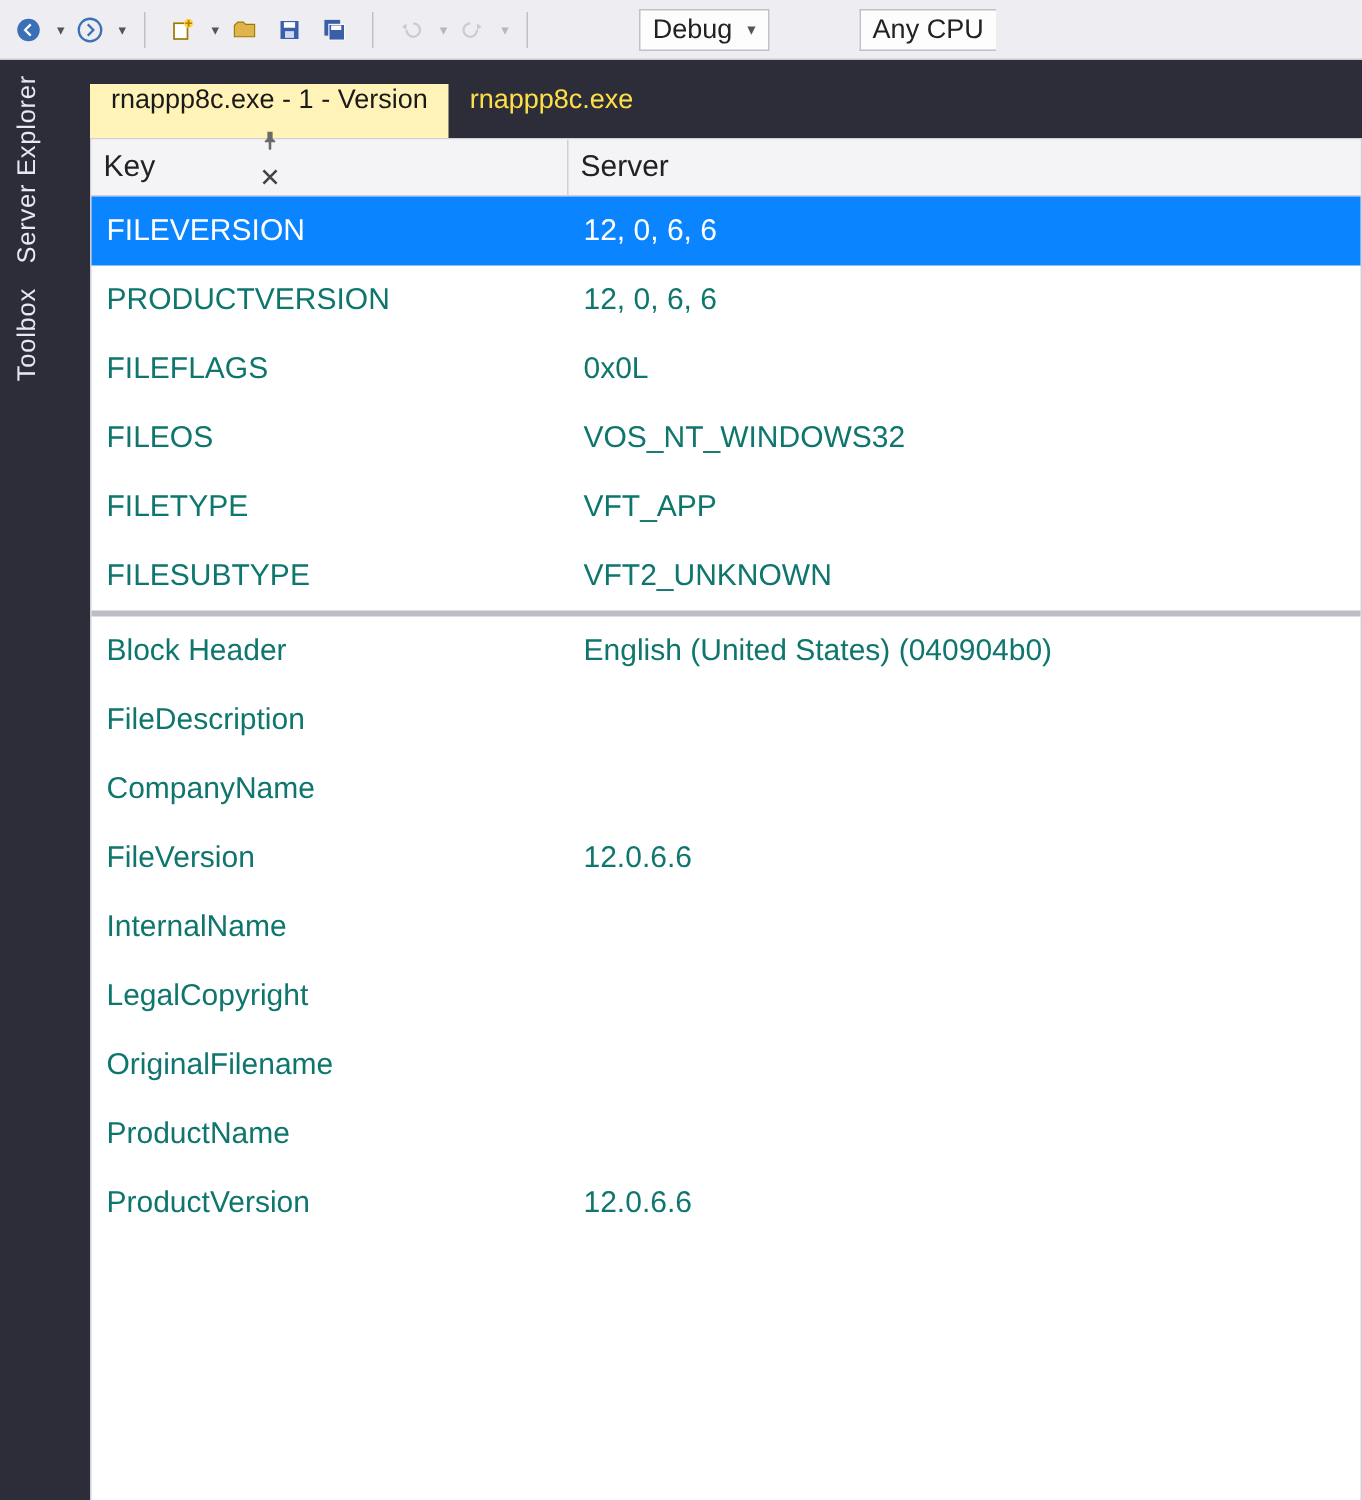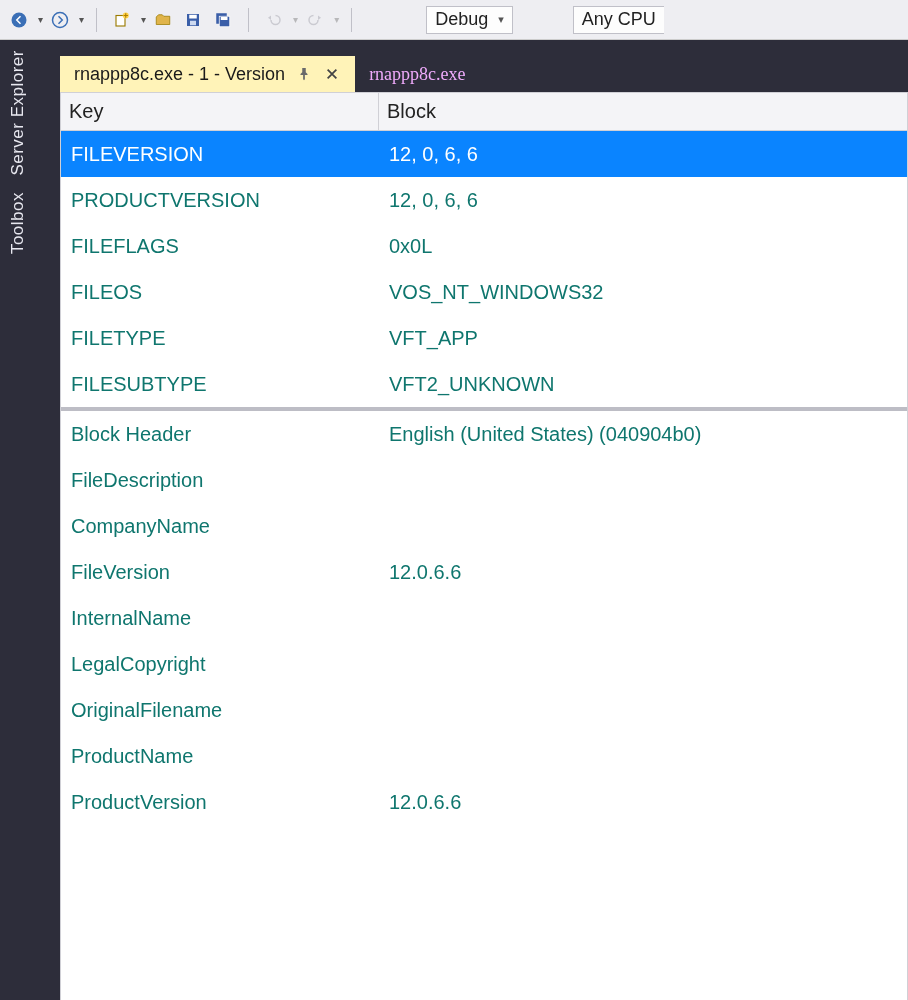--- a/index.html
+++ b/index.html
@@ -79,29 +79,29 @@
   align-items: flex-end;
   height: 38px;
 }
 .tab {
   display: flex;
   align-items: center;
   height: 36px;
   padding: 0 14px;
   font-size: 18px;
   gap: 10px;
+  flex-direction: column;
 }
 .tab.active {
   background: #fff3b8;
   color: #1a1a1a;
 }
 .tab.inactive {
   background: transparent;
-  color: #f0abfc;
-  font-family: Liberation Serif, serif;
+  color: #fde047;
 }
 .tab .pin, .tab .close {
   width: 18px; height: 18px; display: flex; align-items: center; justify-content: center;
   color: #5a5a5a;
 }
 .tab .close { color: #444; }
 .content {
   background: #ffffff;
   border: 1px solid #d0d0d6;
   min-height: 920px;
@@ -240,21 +240,21 @@
       </span>
     </div>
     <div class="tab inactive">
       <span>rnappp8c.exe</span>
     </div>
   </div>
 
   <div class="content">
     <div class="headers">
       <div class="col-key">Key</div>
-      <div class="col-val">Block</div>
+      <div class="col-val">Server</div>
     </div>
     <div id="section1">
         <div class="row selected">
           <div class="k">FILEVERSION</div>
           <div class="v">12, 0, 6, 6</div>
         </div>
         <div class="row">
           <div class="k">PRODUCTVERSION</div>
           <div class="v">12, 0, 6, 6</div>
         </div>

